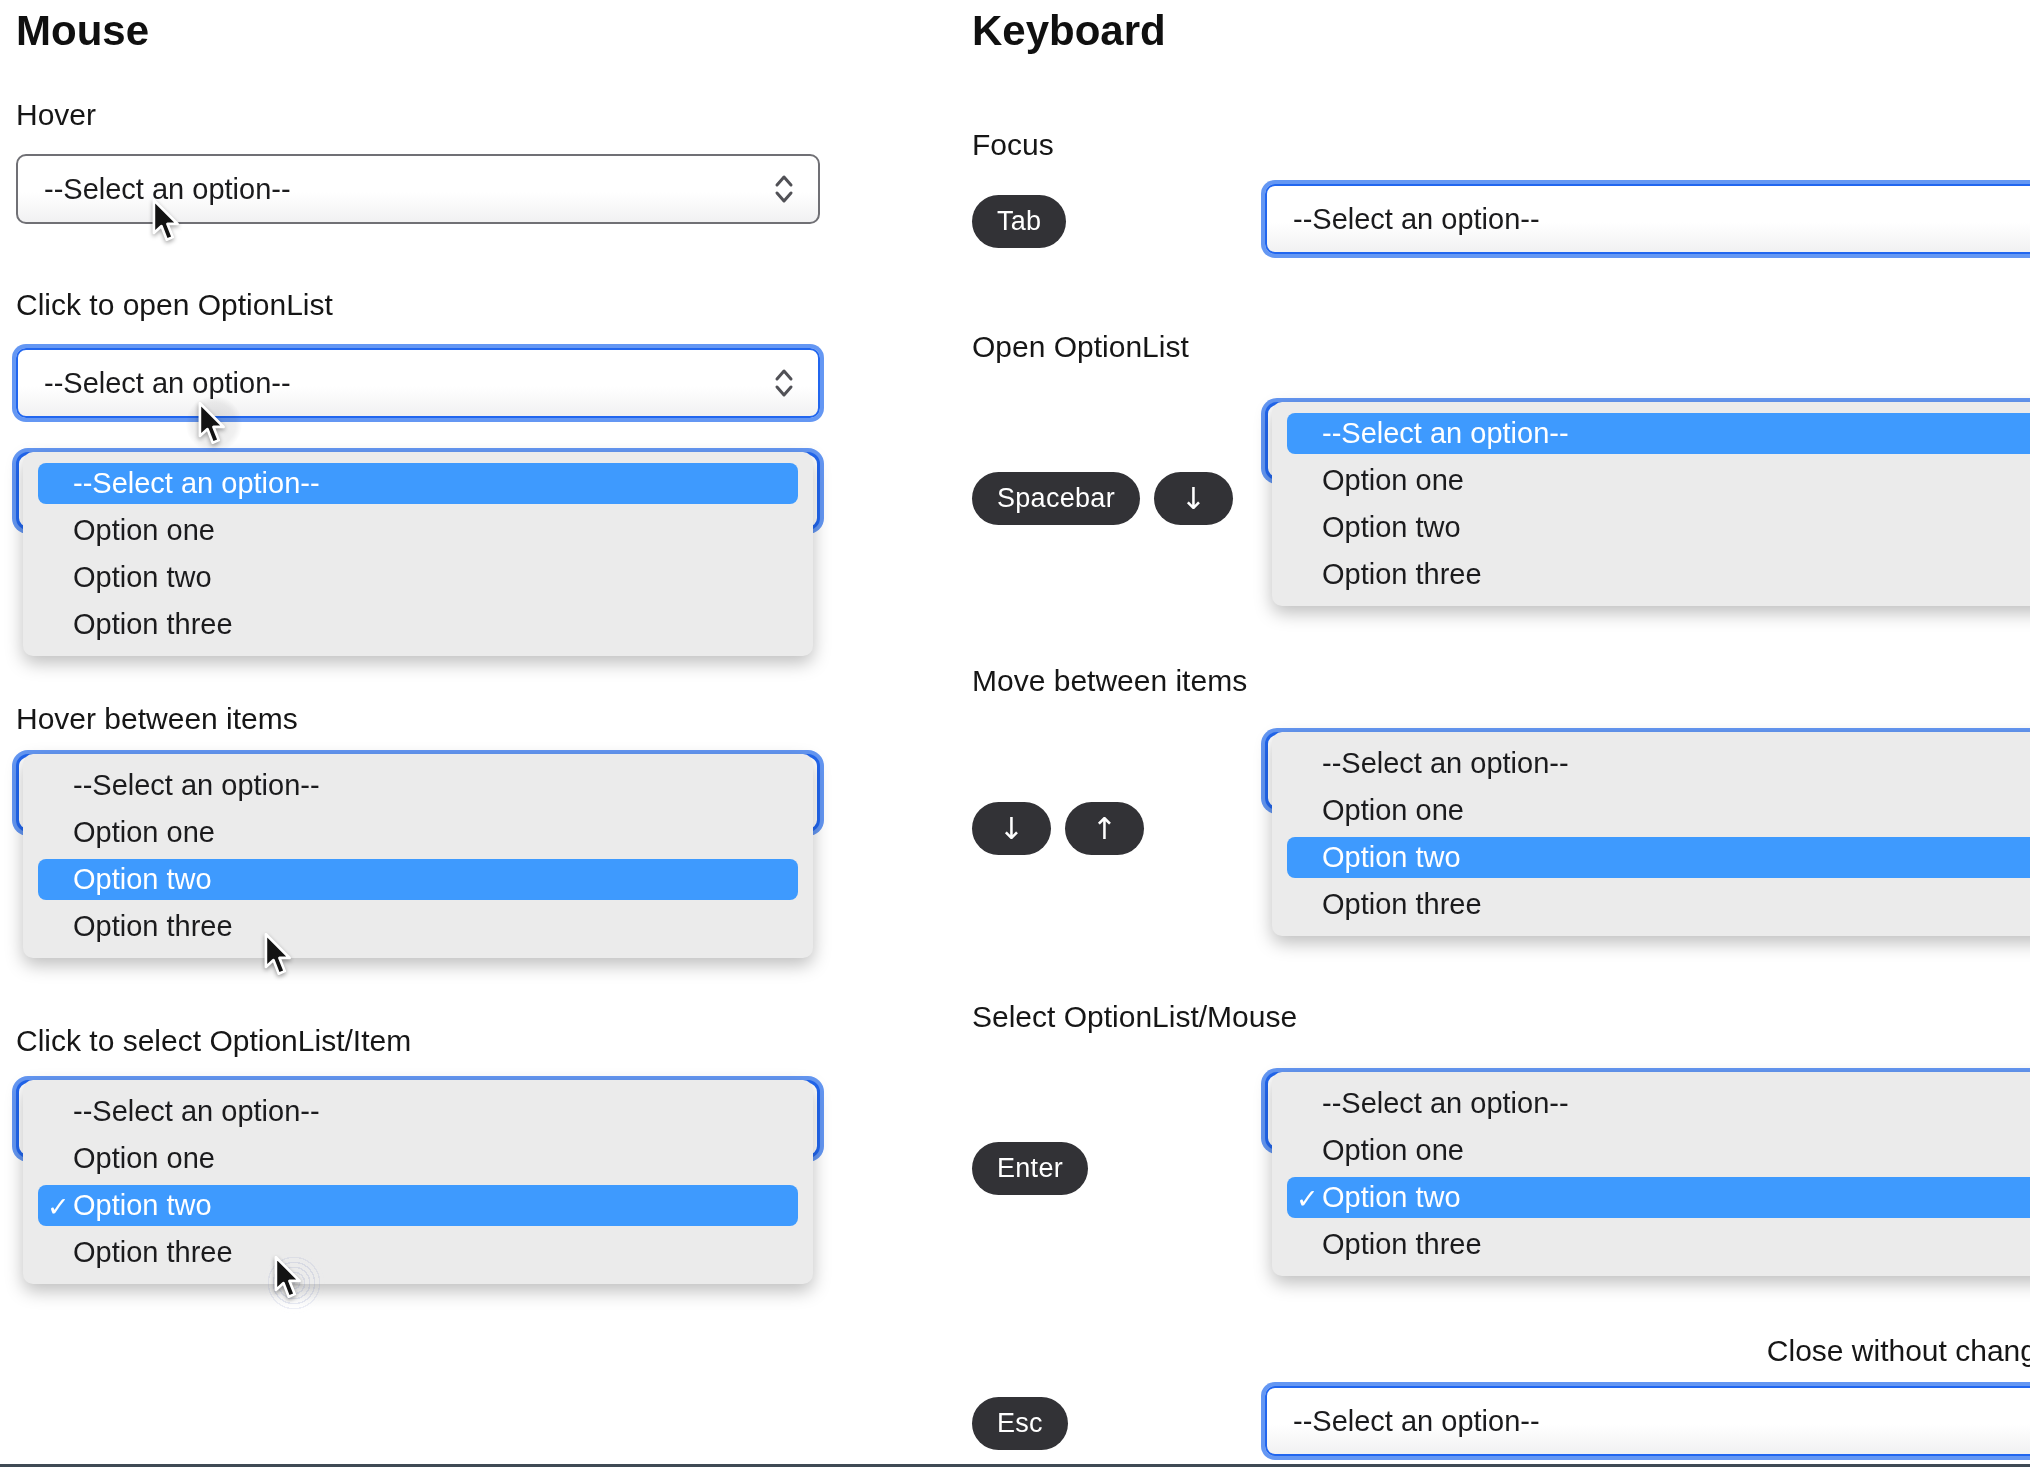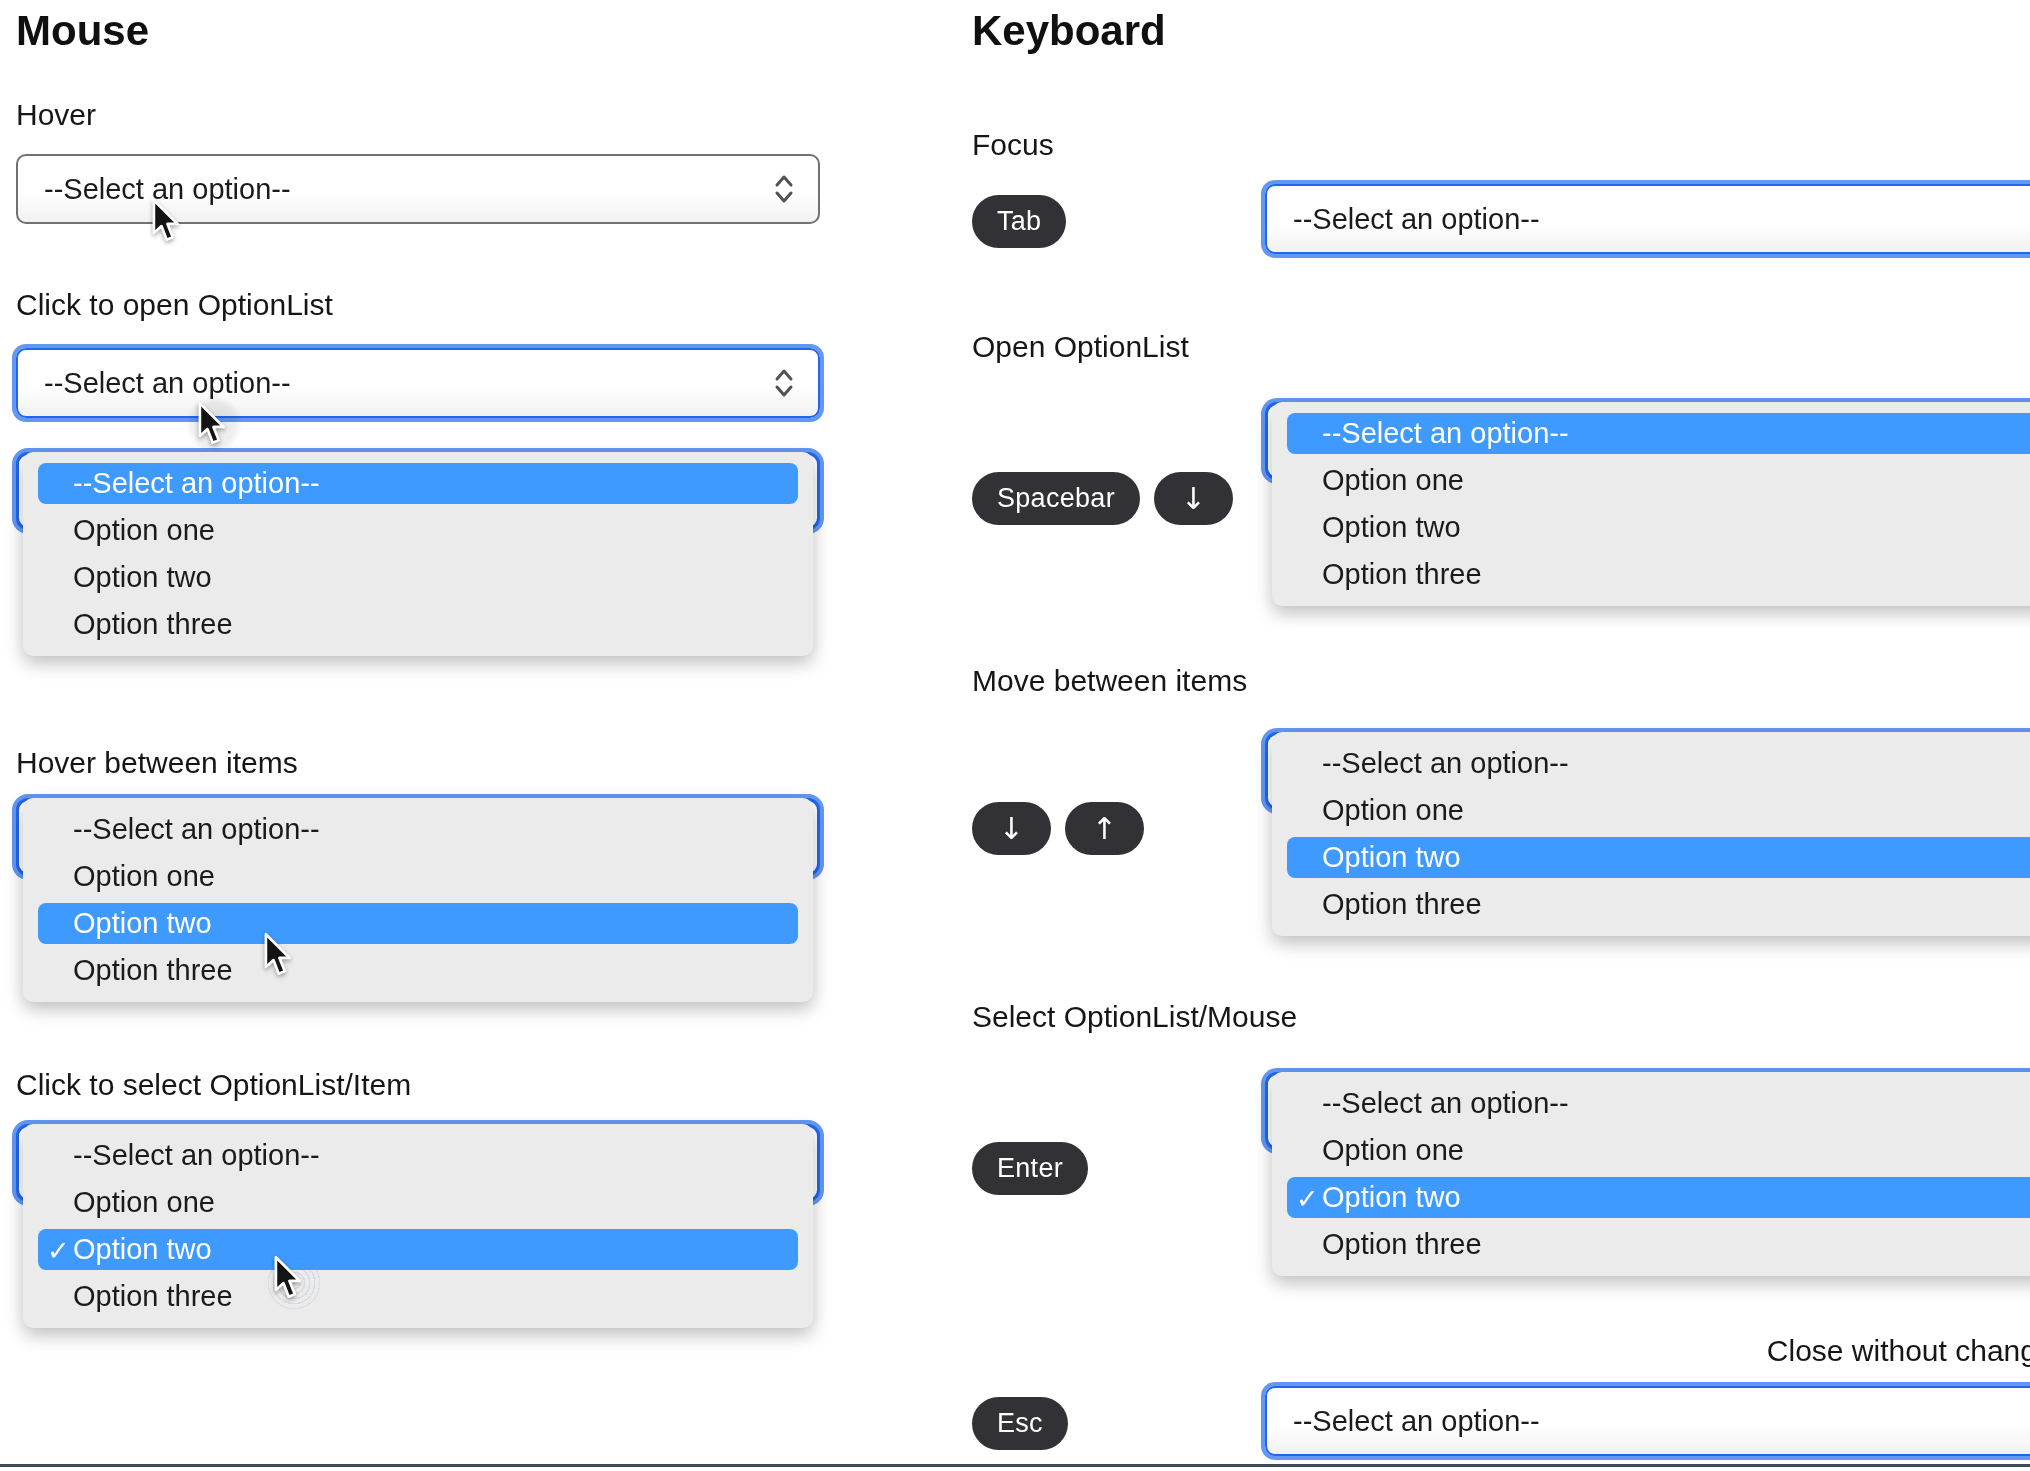--- a/index.html
+++ b/index.html
@@ -79,21 +79,21 @@
   }
 
   .divider{position:absolute; left:0; right:0; top:1464px; height:3px; background:#3F4A54;}
 
   
   .mt-label-1{margin-top:46px;}
   .mt-widget{margin-top:20px;}
   .mt-label-2{margin-top:62px;}
   .mt-select2{margin-top:24px;}
   .mt-list1{margin-top:34px;}
-  .mt-label-3{margin-top:88px;}
+  .mt-label-3{margin-top:44px;}
   .mt-list2{margin-top:14px;}
   .mt-label-4{margin-top:64px;}
   .mt-list3{margin-top:20px;}
 
   .mt-k-focus{margin-top:76px;}
   .mt-k-row1{margin-top:20px;}
   .mt-k-open{margin-top:74px;}
   .mt-k-row2{margin-top:20px;}
   .mt-k-move{margin-top:56px;}
   .mt-k-row3{margin-top:16px;}

